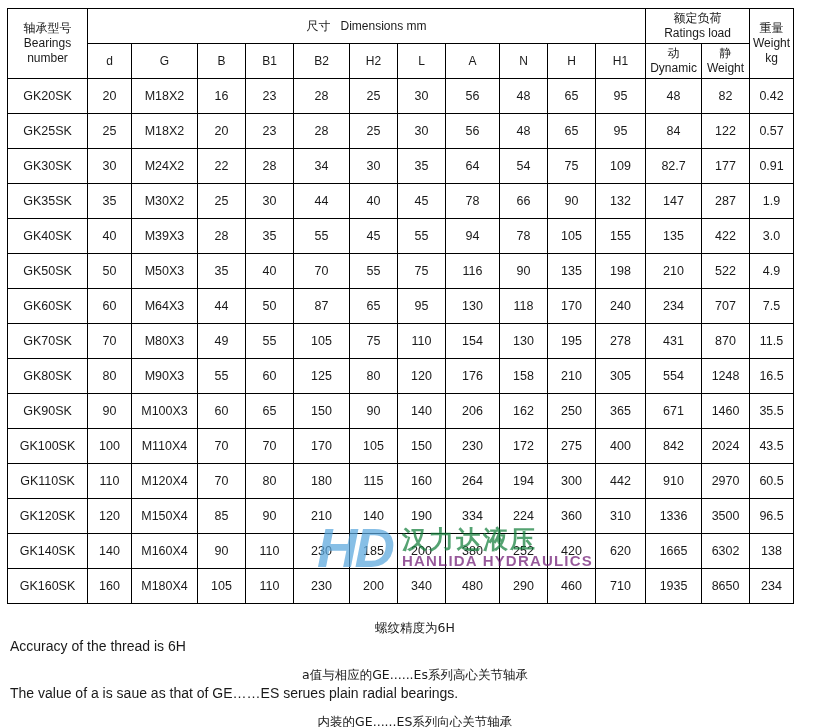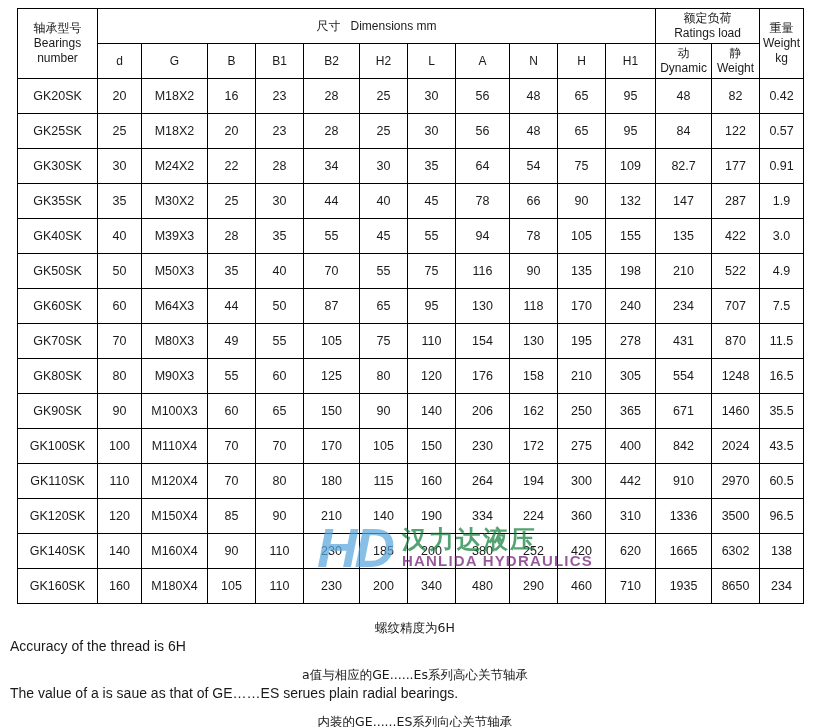--- a/index.html
+++ b/index.html
@@ -16,21 +16,21 @@
     overflow: hidden;
   }
   .sheet {
     position: relative;
     width: 840px;
     height: 727px;
   }
   table.spec {
     border-collapse: collapse;
     width: 782px;
-    margin: 8px 0 0 17px;
+    margin: 8px 0 0 7px;
     table-layout: fixed;
   }
   table.spec th, table.spec td {
     border: 1px solid #000;
     text-align: center;
     vertical-align: middle;
     font-size: 12.5px;
     font-weight: normal;
     padding: 0;
     height: 34px;

